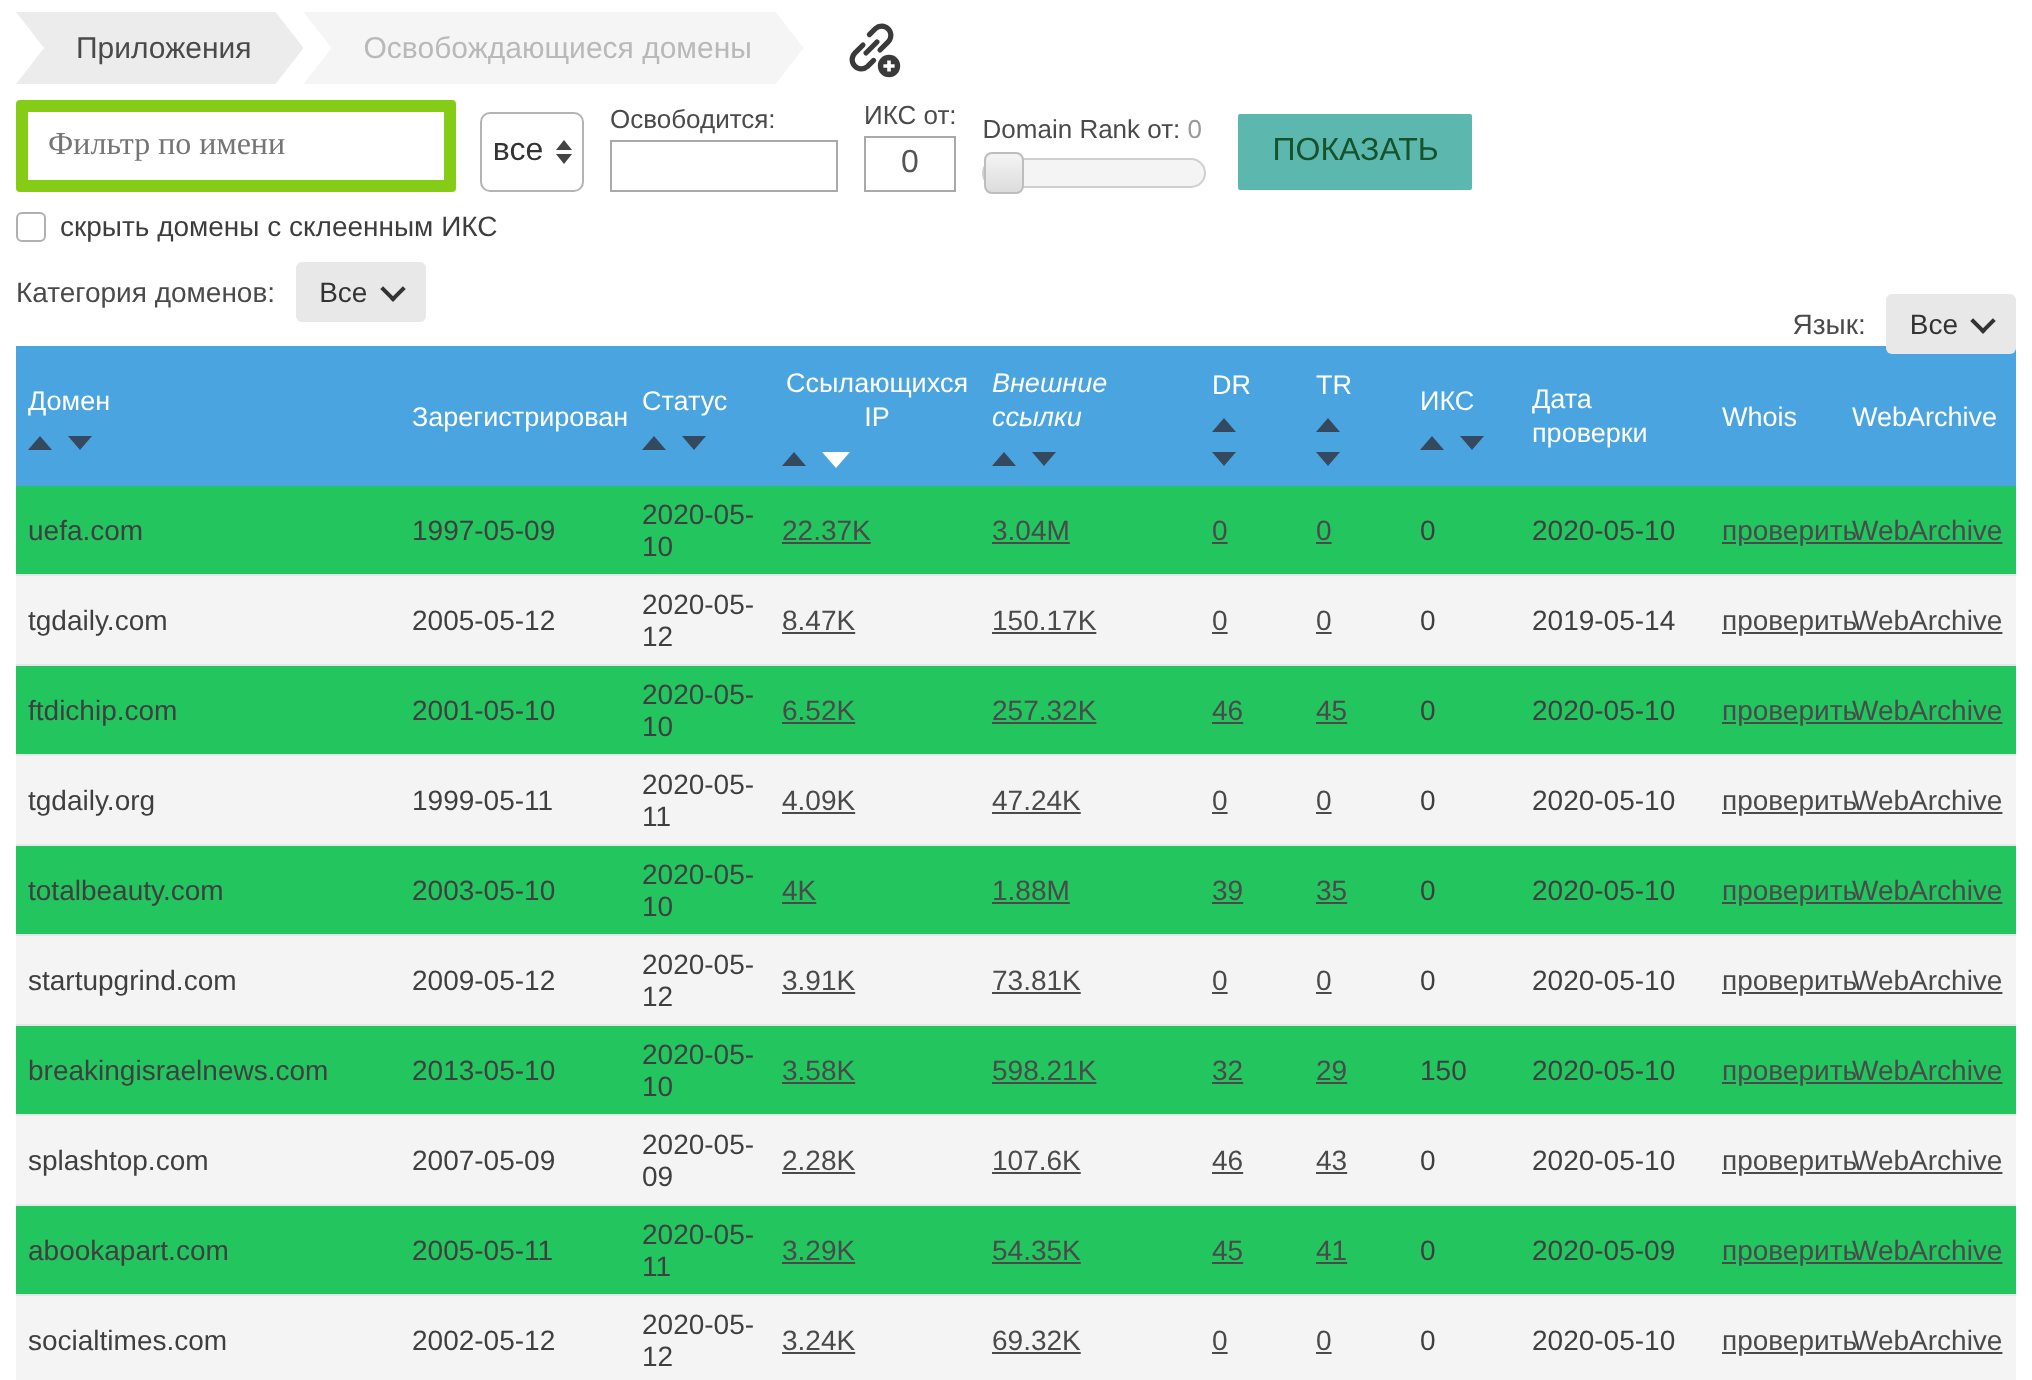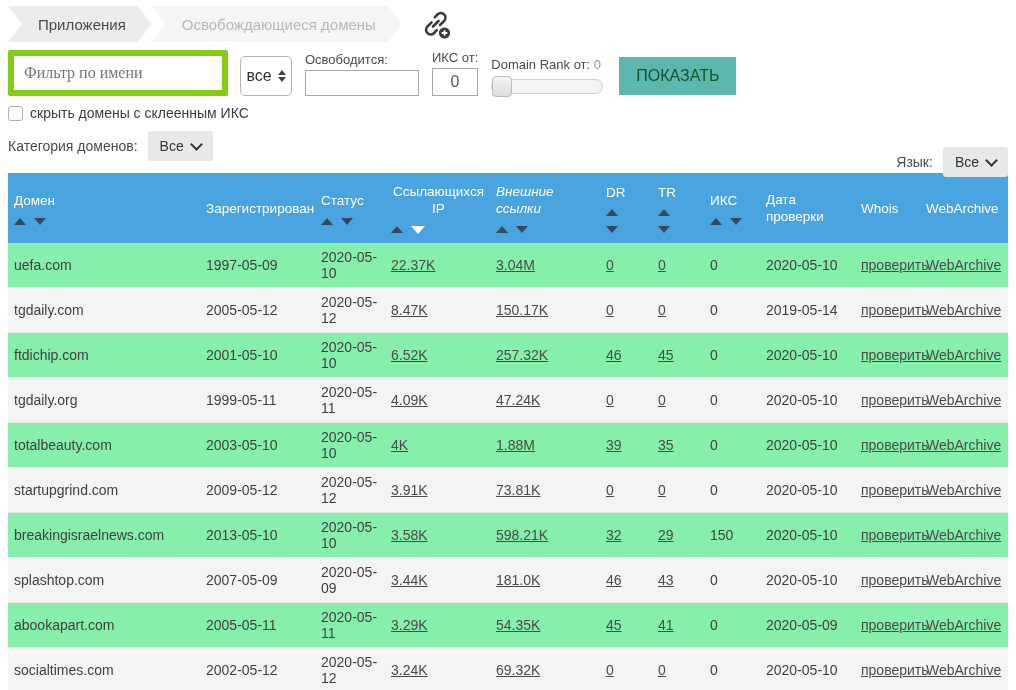--- a/index.html
+++ b/index.html
@@ -67,21 +67,21 @@
   .thl{line-height:17px;}
   .w95{max-width:95px;display:inline-block;text-align:center;}
   .w72{max-width:72px;display:inline-block;font-style:italic;}
   .w68{max-width:68px;display:inline-block;}
   .sort-h{display:flex;gap:8px;margin-top:9px;align-items:center;}
   .sort-v{display:flex;flex-direction:column;gap:10px;margin-top:8px;align-items:center;}
   .arr-up{width:0;height:0;border-left:6px solid transparent;border-right:6px solid transparent;border-bottom:7px solid var(--arrow,#34495e);}
   .arr-down{width:0;height:0;border-left:6px solid transparent;border-right:6px solid transparent;border-top:7px solid var(--arrow,#34495e);}
   .arr-down.active{border-left:7px solid transparent;border-right:7px solid transparent;border-top:8px solid #fff;}
   tbody td{font-size:14px;color:#3f3f3f;padding:6px 4px 6px 6px;vertical-align:middle;height:29px;}
-  tbody tr{background:#86efac;}
+  tbody tr{background:#22c55e;}
   tbody tr:nth-child(even){background:#f4f4f4;}
   tbody tr + tr td{border-top:1px solid #e7e7e7;}
   a.cell-link{color:#4a4a4a;text-decoration:underline;cursor:pointer;}
 </style>
 </head>
 <body>
 
 <div class="breadcrumbs">
   <div class="crumb first">
     <span>Приложения</span>
@@ -334,22 +334,22 @@
         <td><a class="cell-link">29</a></td>
         <td>150</td>
         <td>2020-05-10</td>
         <td><a class="cell-link">проверить</a></td>
         <td><a class="cell-link">WebArchive</a></td>
       </tr>
         <tr>
         <td>splashtop.com</td>
         <td>2007-05-09</td>
         <td>2020-05-09</td>
-        <td><a class="cell-link">3.44K</a></td>
-        <td><a class="cell-link">181.0K</a></td>
+        <td><a class="cell-link">2.28K</a></td>
+        <td><a class="cell-link">107.6K</a></td>
         <td><a class="cell-link">46</a></td>
         <td><a class="cell-link">43</a></td>
         <td>0</td>
         <td>2020-05-10</td>
         <td><a class="cell-link">проверить</a></td>
         <td><a class="cell-link">WebArchive</a></td>
       </tr>
         <tr>
         <td>abookapart.com</td>
         <td>2005-05-11</td>

